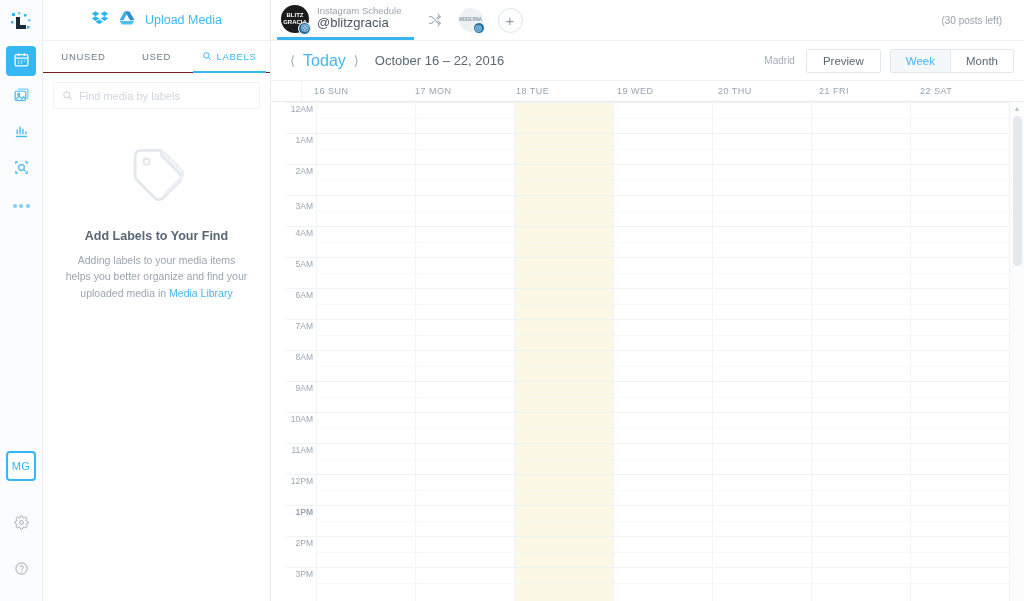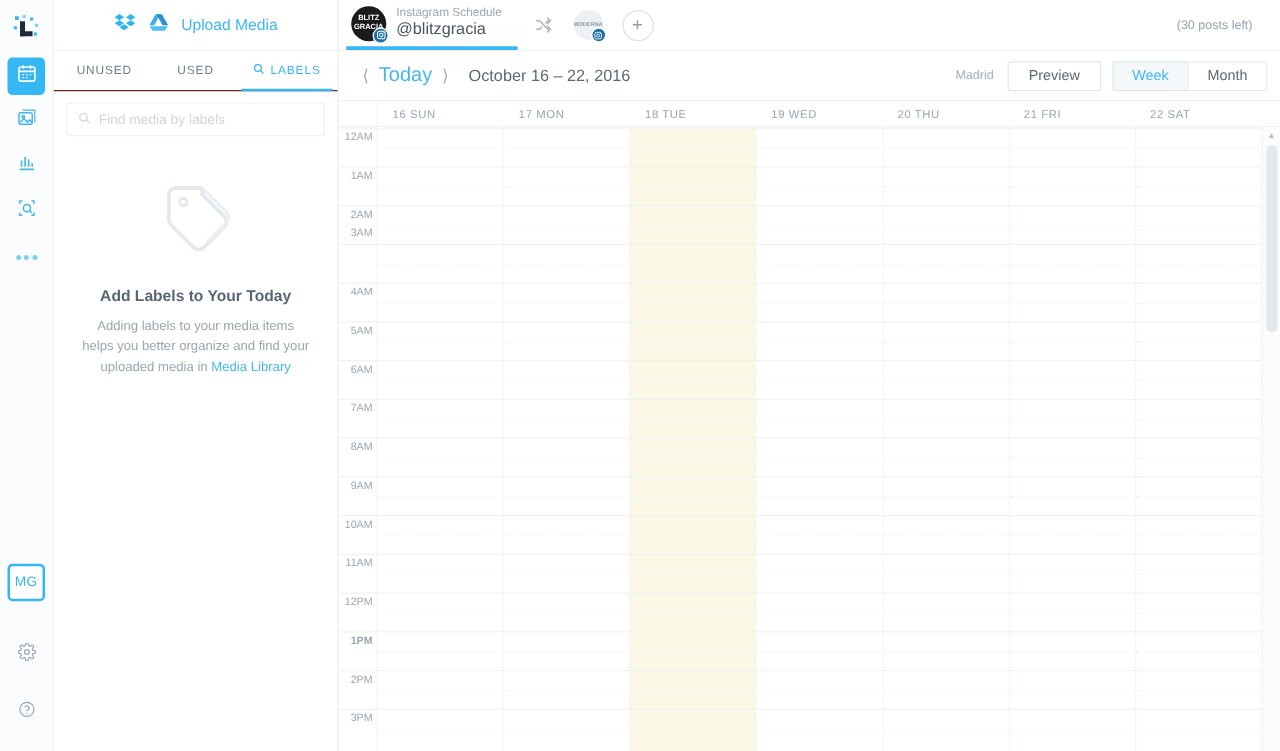--- a/index.html
+++ b/index.html
@@ -144,21 +144,21 @@
 
   
   .cal-head { display: flex; height: 21px; flex: 0 0 21px; border-bottom: 1px solid #e9edf1; background:#fff; }
   .cal-head .gutter { width: 31px; flex: 0 0 31px; border-right: 1px solid #f2f5f7;}
   .cal-head .dayhead {
     flex: 1 1 0; font-size: 9px; color: #98a4b0; letter-spacing: .5px;
     display: flex; align-items: center; padding-left: 12px;
   }
   .cal-head .scrollpad { width: 15px; flex: 0 0 15px; }
 
-  .cal-body { flex: 1 1 auto; display: flex; position: relative; overflow: hidden; background:#fff;}
+  .cal-body { flex: 1 1 auto; display: flex; position: relative; overflow: hidden; background:#fff;margin-left:15px;}
   .gutter-col {
     width: 31px; flex: 0 0 31px; position: relative; border-right: 1px solid #f2f5f7;
   }
   .hour-label {
     position: absolute; right: 3px; font-size: 8.5px; color: #9aa6b2;
     transform: translateY(-1px);
   }
   .grid-cols { flex: 1 1 auto; display: flex; position: relative; }
   .daycol { flex: 1 1 0; position: relative; border-right: 1px solid #f3f6f8; }
   .daycol.highlight { background: #fbf8e6; }
@@ -309,21 +309,21 @@
     </div>
 
     <div class="empty-state">
       <div>
         <svg width="76" height="76" viewBox="0 0 80 80" fill="none">
           <path d="M44 14H23a6 6 0 00-6 6v21a6 6 0 001.8 4.3l19 19a6 6 0 008.5 0l17.5-17.5a6 6 0 000-8.5l-19-19A6 6 0 0044 14z" fill="#ffffff" stroke="#e3e8ed" stroke-width="3"></path>
           <circle cx="29" cy="26" r="3.2" fill="none" stroke="#e3e8ed" stroke-width="2.2"></circle>
           <path d="M46 15l19.5 19.5a6 6 0 010 8.5L49 59.5" stroke="#eceff3" stroke-width="3" fill="none"></path>
         </svg>
       </div>
-      <div class="empty-title">Add Labels to Your Today</div>
+      <div class="empty-title">Add Labels to Your Find</div>
       <div class="empty-desc">
         <span>Adding labels to your media items helps you better organize and find your uploaded media in </span><a href="#">Media Library</a>
       </div>
     </div>
   </div>
 
   <div class="main">
 
     <div class="topbar">
       <div class="account-tab">
@@ -398,21 +398,21 @@
     </div>
 
     <div class="cal-body">
       <div class="gutter-col" id="gutter">
           <div class="hour-label" style="top: 3px;">12AM</div>
           <div class="hline" style="top: 0px;"></div>
           <div class="hour-label" style="top: 34px;">1AM</div>
           <div class="hline" style="top: 31px;"></div>
           <div class="hour-label" style="top: 65px;">2AM</div>
           <div class="hline" style="top: 62px;"></div>
-          <div class="hour-label" style="top: 80px;">3AM</div>
+          <div class="hour-label" style="top: 100px;">3AM</div>
           <div class="hline" style="top: 93px;"></div>
           <div class="hour-label" style="top: 127px;">4AM</div>
           <div class="hline" style="top: 124px;"></div>
           <div class="hour-label" style="top: 158px;">5AM</div>
           <div class="hline" style="top: 155px;"></div>
           <div class="hour-label" style="top: 189px;">6AM</div>
           <div class="hline" style="top: 186px;"></div>
           <div class="hour-label" style="top: 220px;">7AM</div>
           <div class="hline" style="top: 217px;"></div>
           <div class="hour-label" style="top: 251px;">8AM</div>

